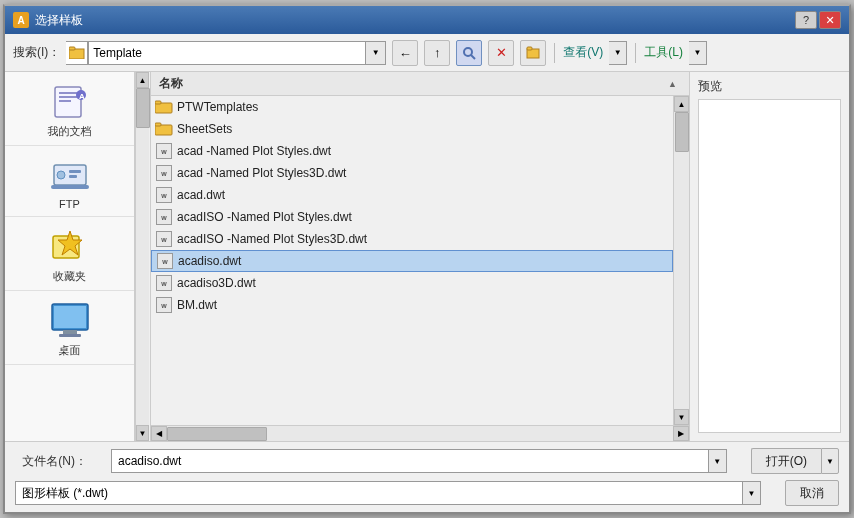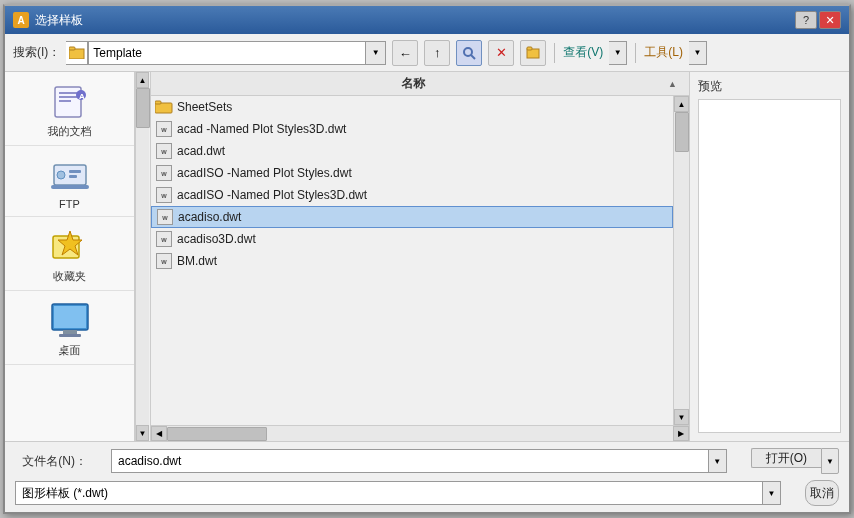--- a/index.html
+++ b/index.html
@@ -166,21 +166,21 @@
       background: #e8e8e8;
       border: 1px solid #999;
       border-left: none;
       display: flex;
       align-items: center;
       justify-content: center;
       cursor: pointer;
       font-size: 8px;
     }
     .tools-label {
-      color: #a16207;
+      color: #15803d;
     }
     .main-content {
       display: flex;
       flex: 1;
       overflow: hidden;
     }
     .left-panel {
       width: 130px;
       background: #f8f8f8;
       border-right: 1px solid #ccc;
@@ -214,21 +214,20 @@
     .sidebar-label {
       font-size: 11px;
       color: #333;
       text-align: center;
     }
     .file-list-panel {
       flex: 1;
       display: flex;
       flex-direction: column;
       overflow: hidden;
-      text-align: center;
     }
     .file-list-header {
       background: #e8e8e8;
       border-bottom: 1px solid #ccc;
       height: 24px;
       display: flex;
       align-items: center;
       padding: 0 4px;
       flex-shrink: 0;
     }
@@ -417,39 +416,39 @@
       border: 1px solid #999;
       border-left: none;
       display: flex;
       align-items: center;
       justify-content: center;
       cursor: pointer;
       font-size: 8px;
     }
     .bottom-btn {
       height: 26px;
-      padding: 0 4px;
+      padding: 0 14px;
       background: #e8e8e8;
       border: 1px solid #aaa;
-      border-radius: 10px;
+      border-radius: 2px;
       cursor: pointer;
       font-size: 12px;
       font-family: inherit;
       color: #222;
       white-space: nowrap;
       display: flex;
       align-items: center;
       justify-content: center;
     }
     .open-btn-wrapper {
       display: flex;
       gap: 0;
     }
     .open-btn-main {
-      height: 20px;
+      height: 26px;
       padding: 0 14px;
       background: #e8e8e8;
       border: 1px solid #aaa;
       border-right: none;
       border-radius: 2px 0 0 2px;
       cursor: pointer;
       font-size: 12px;
       font-family: inherit;
       color: #222;
     }
@@ -592,35 +591,50 @@
     </div>
 
     <div class="file-list-panel">
       <div class="file-list-header">
         <span class="file-list-header-name">名称</span>
         <span class="file-list-sort-arrow">▲</span>
       </div>
       <div class="file-list-body">
         <div class="file-list-content">
 
+          <div class="file-item">
+            <div class="file-item-icon">
+              <svg class="folder-icon-svg" viewBox="0 0 18 14">
+                <rect x="0" y="3" width="17" height="10" rx="1" fill="#f0c040" stroke="#b08020" stroke-width="1"></rect>
+                <rect x="0" y="1" width="6" height="3" rx="1" fill="#f0c040" stroke="#b08020" stroke-width="1"></rect>
+              </svg>
+            </div>
+            <span class="file-item-name">PTWTemplates</span>
+          </div>
 
           <div class="file-item">
             <div class="file-item-icon">
               <svg class="folder-icon-svg" viewBox="0 0 18 14">
                 <rect x="0" y="3" width="17" height="10" rx="1" fill="#f0c040" stroke="#b08020" stroke-width="1"></rect>
                 <rect x="0" y="1" width="6" height="3" rx="1" fill="#f0c040" stroke="#b08020" stroke-width="1"></rect>
               </svg>
             </div>
             <span class="file-item-name">SheetSets</span>
           </div>
 
           <div class="file-item">
             <div class="file-item-icon">
                 <div class="dwt-icon">w</div>
               </div>
+            <span class="file-item-name">acad -Named Plot Styles.dwt</span>
+          </div>
+          <div class="file-item">
+            <div class="file-item-icon">
+                <div class="dwt-icon">w</div>
+              </div>
             <span class="file-item-name">acad -Named Plot Styles3D.dwt</span>
           </div>
           <div class="file-item">
             <div class="file-item-icon">
                 <div class="dwt-icon">w</div>
               </div>
             <span class="file-item-name">acad.dwt</span>
           </div>
           <div class="file-item">
             <div class="file-item-icon">

